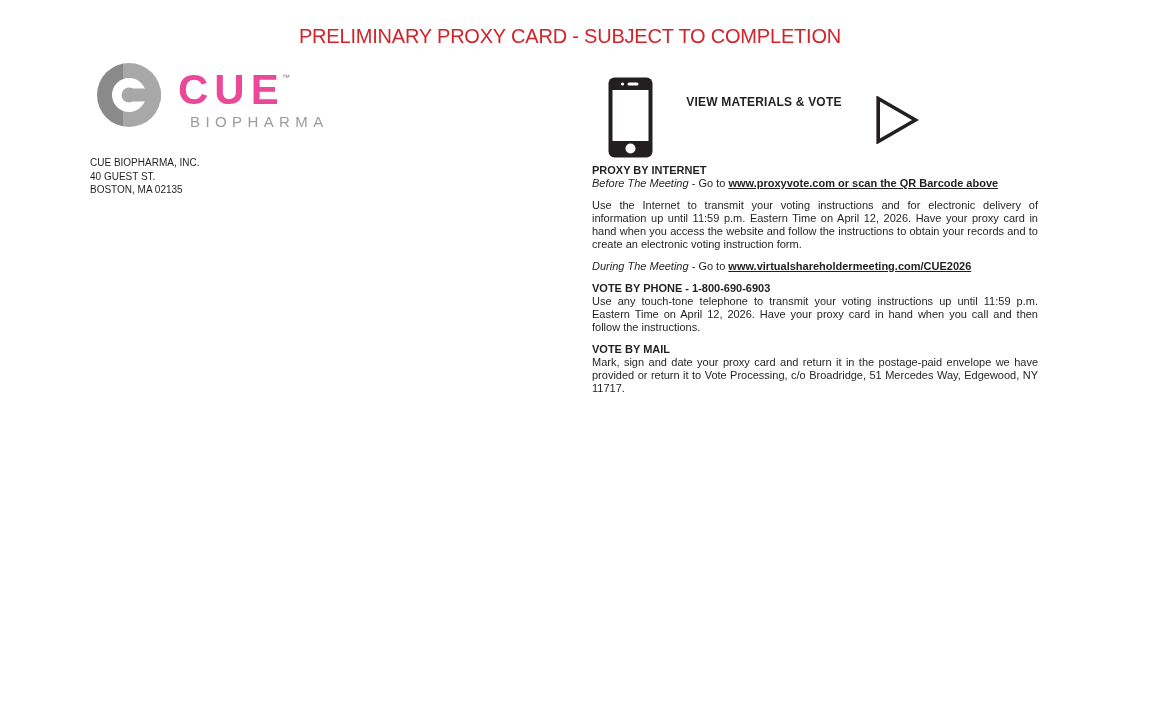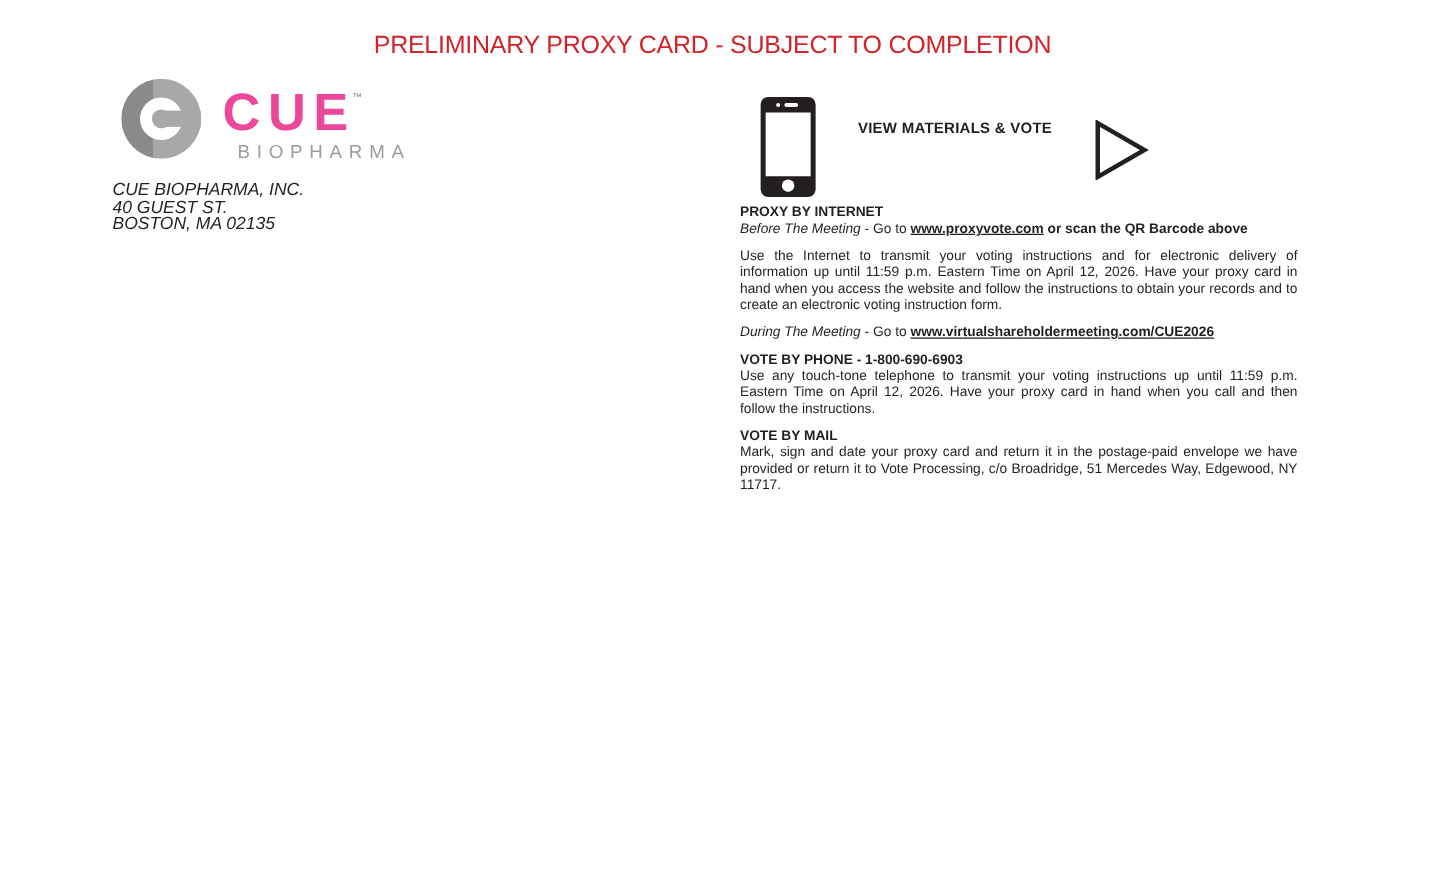--- a/index.html
+++ b/index.html
@@ -52,23 +52,22 @@
     color: #9c9c9c;
     margin-top: 4px;
     white-space: nowrap;
     padding-left: 12px;
   }
 
   
   .address {
     position: absolute;
     left: 90px;
-    top: 145px;
-    font-size: 14px;
-    font-style: italic;
+    top: 156px;
+    font-size: 10px;
     line-height: 13.5px;
     color: #231f20;
   }
 
   
   .phone-icon { position: absolute; left: 608px; top: 77px; }
   .scan-text {
     position: absolute;
     left: 653px;
     top: 93px;
@@ -101,21 +100,21 @@
     width: 446px;
     font-size: 11px;
     line-height: 13px;
     color: #231f20;
   }
   .heading { font-weight: bold; }
   .gap { margin-top: 9px; }
   .para { text-align: justify; margin-top: 9px; }
   .para.nogap { margin-top: 0; }
   .it { font-style: italic; }
-  .b { font-weight: bold; }
+  .b { font-weight: bold; text-decoration: underline; }
   .url {
     font-weight: bold;
     text-decoration: underline;
     color: #231f20;
     cursor: pointer;
   }
 </style>
 </head>
 <body>
 

